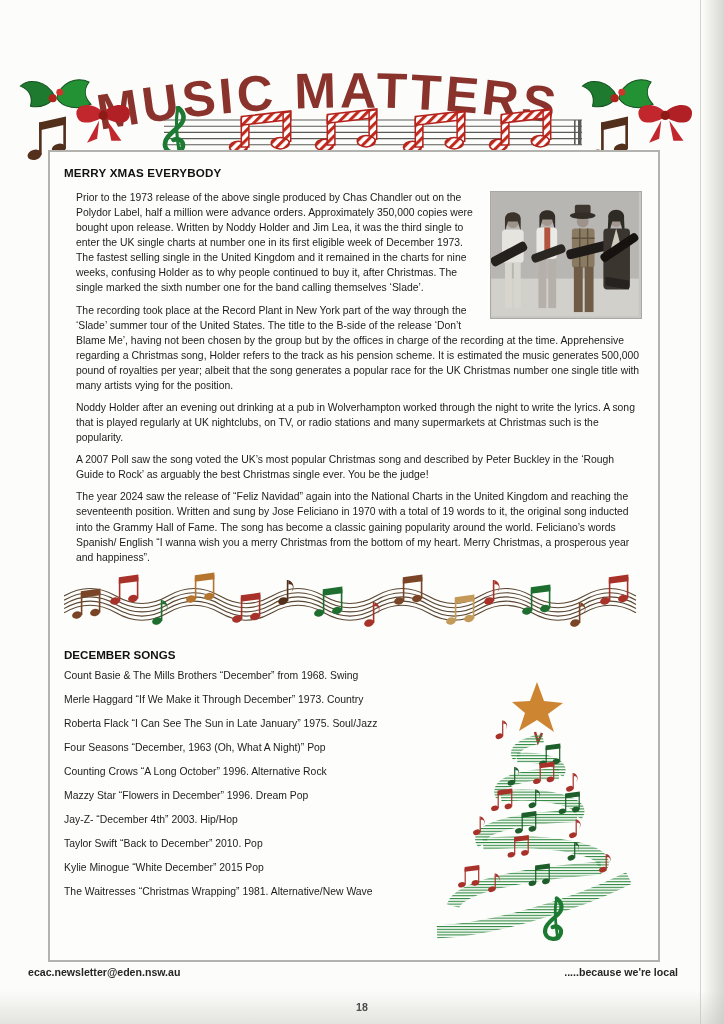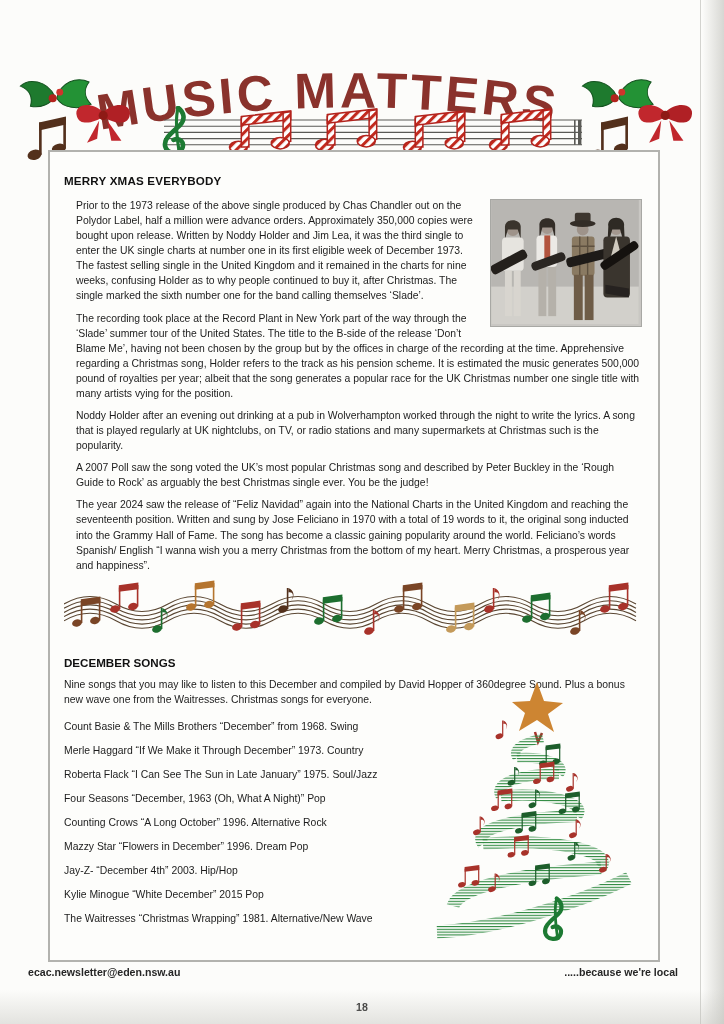--- a/index.html
+++ b/index.html
@@ -12,21 +12,21 @@
     background:linear-gradient(to bottom,rgba(200,200,194,0),rgba(196,196,190,.45));}
   .edge-line{position:absolute;right:23px;top:0;width:1px;height:100%;background:rgba(170,170,164,.5);}
 
   .title-svg{position:absolute;left:0;top:34px;}
   .staff-svg{position:absolute;left:150px;top:106px;}
   .holly-left{position:absolute;left:16px;top:76px;}
   .holly-right{position:absolute;left:572px;top:76px;}
 
   .content-box{position:absolute;left:48px;top:150px;width:612px;height:812px;
     box-sizing:border-box;border:2px solid #b2b2ae;background:#fdfdfb;
-    padding:22px 16px 0 14px;overflow:hidden;}
+    padding:14px 16px 0 14px;overflow:hidden;}
   .section-heading{font-size:11.6px;font-weight:bold;color:#111;margin:0 0 11px 0;letter-spacing:.2px;}
   .para{font-size:10.4px;line-height:1.45;margin:0 0 7px 12px;color:#1c1c1c;}
   .photo-frame{float:right;width:150px;height:126px;margin:1px 0 8px 12px;
     border:1px solid #a8a8a4;background:#c9c7c3;}
   .wave-wrap{clear:right;margin:4px 0 8px 0;}
   .dec-heading{font-size:11.6px;font-weight:bold;margin:2px 0 8px 0;color:#111;}
   .intro{font-size:10.4px;line-height:1.45;margin:0 0 13px 0;}
   .song{font-size:10.4px;margin:0 0 9.5px 0;max-width:372px;line-height:1.4;}
   .tree-svg{position:absolute;right:4px;bottom:4px;}
 
@@ -199,29 +199,29 @@
             <use href="#n2" x="382" y="22" fill="#c49a5a"></use>
           <use href="#n1" x="420" y="4" fill="#a8322a"></use>
             <use href="#n2" x="458" y="12" fill="#1d6e2f"></use>
           <use href="#n1" x="506" y="26" fill="#7a4526"></use>
             <use href="#n2" x="536" y="2" fill="#a8322a"></use>
         </g>
       </svg>
     </div>
 
     <div class="dec-heading">DECEMBER SONGS</div>
-    <p class="intro">Nine songs that you may like to listen to this December and compiled by David Hopper of 360degree Sound. Plus a bonus new wave one from the Waitresses.  Christmas songs for everyone.</p>
 
     <p class="song">Count Basie &amp; The Mills Brothers “December” from 1968. Swing</p>
     <p class="song">Merle Haggard “If We Make it Through December” 1973. Country</p>
     <p class="song">Roberta Flack “I Can See The Sun in Late January” 1975. Soul/Jazz</p>
     <p class="song">Four Seasons “December, 1963 (Oh, What A Night)” Pop</p>
     <p class="song">Counting Crows “A Long October” 1996. Alternative Rock</p>
     <p class="song">Mazzy Star “Flowers in December” 1996. Dream Pop</p>
     <p class="song">Jay-Z- “December 4th” 2003. Hip/Hop</p>
+    <p class="song">Taylor Swift “Back to December” 2010. Pop</p>
     <p class="song">Kylie Minogue “White December” 2015 Pop</p>
     <p class="song">The Waitresses “Christmas Wrapping” 1981. Alternative/New Wave</p>
 
     <svg class="tree-svg" width="235" height="282" viewBox="0 0 235 282">
       <polygon fill="#cd8532" points="118,8 125,27 144,29 129,40 135,58 118,46 100,57 106,39 93,28 111,27"></polygon>
       <path d="M116 58 l3 10 l4 -9" stroke="#a8322a" stroke-width="2.5" fill="none"></path>
       <g fill="none" stroke="url(#treestaff)">
         <path stroke-width="9" d="M124 64 C106 68 92 74 98 84"></path>
         <path stroke-width="10" d="M98 84 C124 82 148 90 140 100"></path>
         <path stroke-width="11" d="M140 100 C104 100 74 108 82 122"></path>

